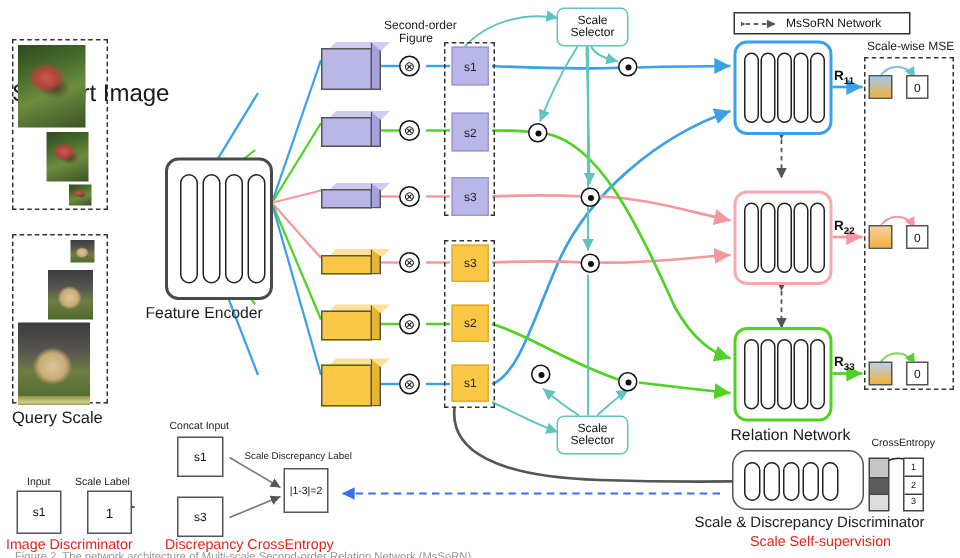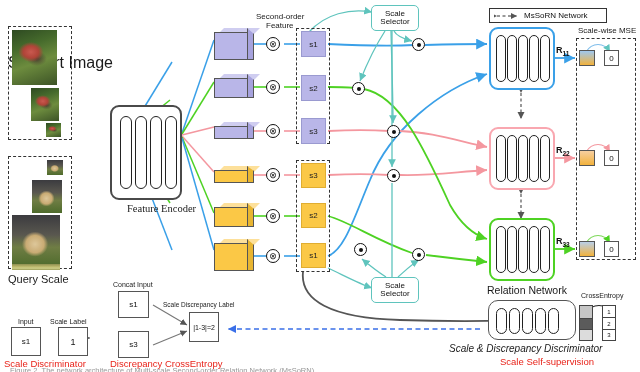--- a/index.html
+++ b/index.html
@@ -220,21 +220,21 @@
 <div class="photo dog" data-name="query-image-scale2" style="left:32px; top:180px; width:30px; height:33px;"></div>
 <div class="photo dog" data-name="query-image-scale1" style="left:12px; top:215px; width:48px; height:52px;"></div>
 <div class="photo query-strip" data-name="query-image-strip" style="left:12px; top:264px; width:48px; height:6px;"></div>
 <div class="lbl" data-name="query-image-label" style="left:8px; top:273px; font-size:11px;">Query Scale</div>
 
 <div class="netbox" data-name="feature-encoder" style="left:110px; top:105px; width:72px; height:95px; border:2px solid #4a4a4a;"></div>
 <div class="bar" data-name="encoder-layer-1" style="left:120px; top:116px; width:12px; height:73px;"></div>
 <div class="bar" data-name="encoder-layer-2" style="left:135px; top:116px; width:12px; height:73px;"></div>
 <div class="bar" data-name="encoder-layer-3" style="left:150px; top:116px; width:12px; height:73px;"></div>
 <div class="bar" data-name="encoder-layer-4" style="left:165px; top:116px; width:12px; height:73px;"></div>
-<div class="lbl" data-name="feature-encoder-label" style="left:127px; top:203px; font-size:10.5px;font-family:Liberation Serif, serif;">Feature Encoder</div>
+<div class="lbl" data-name="feature-encoder-label" style="left:97px; top:203px; font-size:10.5px;">Feature Encoder</div>
 
 <div class="cub" data-name="feature-map-support-s1" style="left:214px; top:28px; width:40px; height:32px;">
   <div class="top" style="background:#cfcdf0; transform:skewX(-45deg); transform-origin:bottom left; left:4px; width:36px;"></div>
   <div class="face" style="background:#b9b6e8;"></div>
   <div class="side" style="background:#a6a2dd; border:1px solid #555; clip-path:polygon(0 0,100% 6px,100% 100%,0 100%);"></div>
 </div>
 <div class="cub" data-name="feature-map-support-s2" style="left:214px; top:74px; width:40px; height:24px;">
   <div class="top" style="background:#cfcdf0; transform:skewX(-45deg); transform-origin:bottom left; left:4px; width:36px;"></div>
   <div class="face" style="background:#b9b6e8;"></div>
   <div class="side" style="background:#a6a2dd; border:1px solid #555; clip-path:polygon(0 0,100% 6px,100% 100%,0 100%);"></div>
@@ -254,21 +254,21 @@
   <div class="face" style="background:#fbc846;"></div>
   <div class="side" style="background:#e8b531; border:1px solid #555; clip-path:polygon(0 0,100% 6px,100% 100%,0 100%);"></div>
 </div>
 <div class="cub" data-name="feature-map-query-s1" style="left:214px; top:239px; width:40px; height:32px;">
   <div class="top" style="background:#fde09a; transform:skewX(-45deg); transform-origin:bottom left; left:4px; width:36px;"></div>
   <div class="face" style="background:#fbc846;"></div>
   <div class="side" style="background:#e8b531; border:1px solid #555; clip-path:polygon(0 0,100% 6px,100% 100%,0 100%);"></div>
 </div>
 
 <div class="lbl-sm" data-name="second-order-pooling-label-line1" style="left:256px; top:12px; font-size:8px;">Second-order</div>
-<div class="lbl-sm" data-name="second-order-pooling-label-line2" style="left:266px; top:21px; font-size:8px;">Feature</div>
+<div class="lbl-sm" data-name="second-order-pooling-label-line2" style="left:266px; top:21px; font-size:8px;">Figure</div>
 
 <div class="opicon" data-name="pooling-op-icon-1" style="left:266px; top:37px; width:14px; height:14px;">
   <div class="glyph" data-name="tensor-product-icon">⊗</div>
 </div>
 <div class="opicon" data-name="pooling-op-icon-2" style="left:266px; top:80px; width:14px; height:14px;">
   <div class="glyph" data-name="tensor-product-icon">⊗</div>
 </div>
 <div class="opicon" data-name="pooling-op-icon-3" style="left:266px; top:124px; width:14px; height:14px;">
   <div class="glyph" data-name="tensor-product-icon">⊗</div>
 </div>
@@ -375,21 +375,21 @@
 <div class="plainbox" data-name="mse-target-box-2" style="left:604px; top:150px; width:15px; height:16px;">0</div>
 
 <div data-name="mse-prediction-box-3" style="position:absolute; left:579px; top:241px; width:16px; height:16px;
             border:1px solid #555; background:linear-gradient(180deg,#b9cfe8 0%,#f2b23c 100%);"></div>
 <div class="plainbox" data-name="mse-target-box-3" style="left:604px; top:241px; width:15px; height:16px;">0</div>
 
 <div class="lbl-xs" data-name="scale-discriminator-input-header" style="left:18px; top:318px; font-size:7px;">Input</div>
 <div class="lbl-xs" data-name="scale-discriminator-label-header" style="left:50px; top:318px; font-size:7px;">Scale Label</div>
 <div class="plainbox" data-name="scale-discriminator-input-box" style="left:11px; top:327px; width:30px; height:29px; font-size:8px;">s1</div>
 <div class="plainbox" data-name="scale-discriminator-label-box" style="left:58px; top:327px; width:30px; height:29px; font-size:9px;">1</div>
-<div class="lbl-red" data-name="scale-discriminator-title" style="left:4px; top:358px; font-size:9.5px;">Scale Discriminator</div>
+<div class="lbl-red" data-name="scale-discriminator-title" style="left:4px; top:358px; font-size:9.5px;">Image Discriminator</div>
 
 <div class="lbl-xs" data-name="discrepancy-concat-header" style="left:113px; top:281px; font-size:7px;">Concat Input</div>
 <div class="plainbox" data-name="discrepancy-input-box-1" style="left:118px; top:291px; width:31px; height:27px; font-size:8px;">s1</div>
 <div class="plainbox" data-name="discrepancy-input-box-2" style="left:118px; top:331px; width:31px; height:27px; font-size:8px;">s3</div>
 <div class="lbl-xs" data-name="discrepancy-label-header" style="left:163px; top:301px; font-size:6.5px;">Scale Discrepancy Label</div>
 <div class="plainbox" data-name="discrepancy-label-box" style="left:189px; top:312px; width:30px; height:30px; font-size:7px;">|1-3|=2</div>
 <div class="lbl-red" data-name="discrepancy-discriminator-title" style="left:110px; top:358px; font-size:9.5px;">Discrepancy CrossEntropy</div>
 
 <div class="netbox" data-name="scale-discrepancy-network" style="left:272px; top:300px; width:88px; height:40px; border:1.8px solid #555; border-radius:10px;
             left:273px; top:301px; width:88px; height:40px;"></div>
@@ -401,21 +401,21 @@
 
 <style>
   [data-name="scale-discrepancy-network"] { left:488px !important; top:300px !important; }
   [data-name="sdd-layer-1"] { left:496px !important; top:308px !important; }
   [data-name="sdd-layer-2"] { left:509px !important; top:308px !important; }
   [data-name="sdd-layer-3"] { left:522px !important; top:308px !important; }
   [data-name="sdd-layer-4"] { left:535px !important; top:308px !important; }
   [data-name="sdd-layer-5"] { left:548px !important; top:308px !important; }
 </style>
 
-<div class="lbl" data-name="scale-discrepancy-network-title" style="left:449px; top:343px; font-size:10px;font-style:italic;">Scale &amp; Discrepancy Discriminator</div>
+<div class="lbl" data-name="scale-discrepancy-network-title" style="left:463px; top:343px; font-size:10px;">Scale &amp; Discrepancy Discriminator</div>
 <div class="lbl-red" data-name="scale-self-supervision-subtitle" style="left:500px; top:356px; font-size:9.5px;">Scale Self-supervision</div>
 
 <div class="lbl-xs" data-name="crossentropy-label" style="left:581px; top:292px; font-size:7px;">CrossEntropy</div>
 <div class="cellbar" data-name="crossentropy-logits-bar" style="left:579px; top:305px; width:14px; height:36px;">
   <div data-name="logit-cell-1" style="height:12px; background:#c6c6c6;"></div>
   <div data-name="logit-cell-2" style="height:12px; background:#5b5b5b; border-top:1px solid #444; border-bottom:1px solid #444;"></div>
   <div data-name="logit-cell-3" style="height:10px; background:#dcdcdc;"></div>
 </div>
 <div class="numcol" data-name="crossentropy-class-column" style="left:602px; top:305px; width:14px; height:36px;">
   <div data-name="class-label-1" style="height:12px;">1</div>

